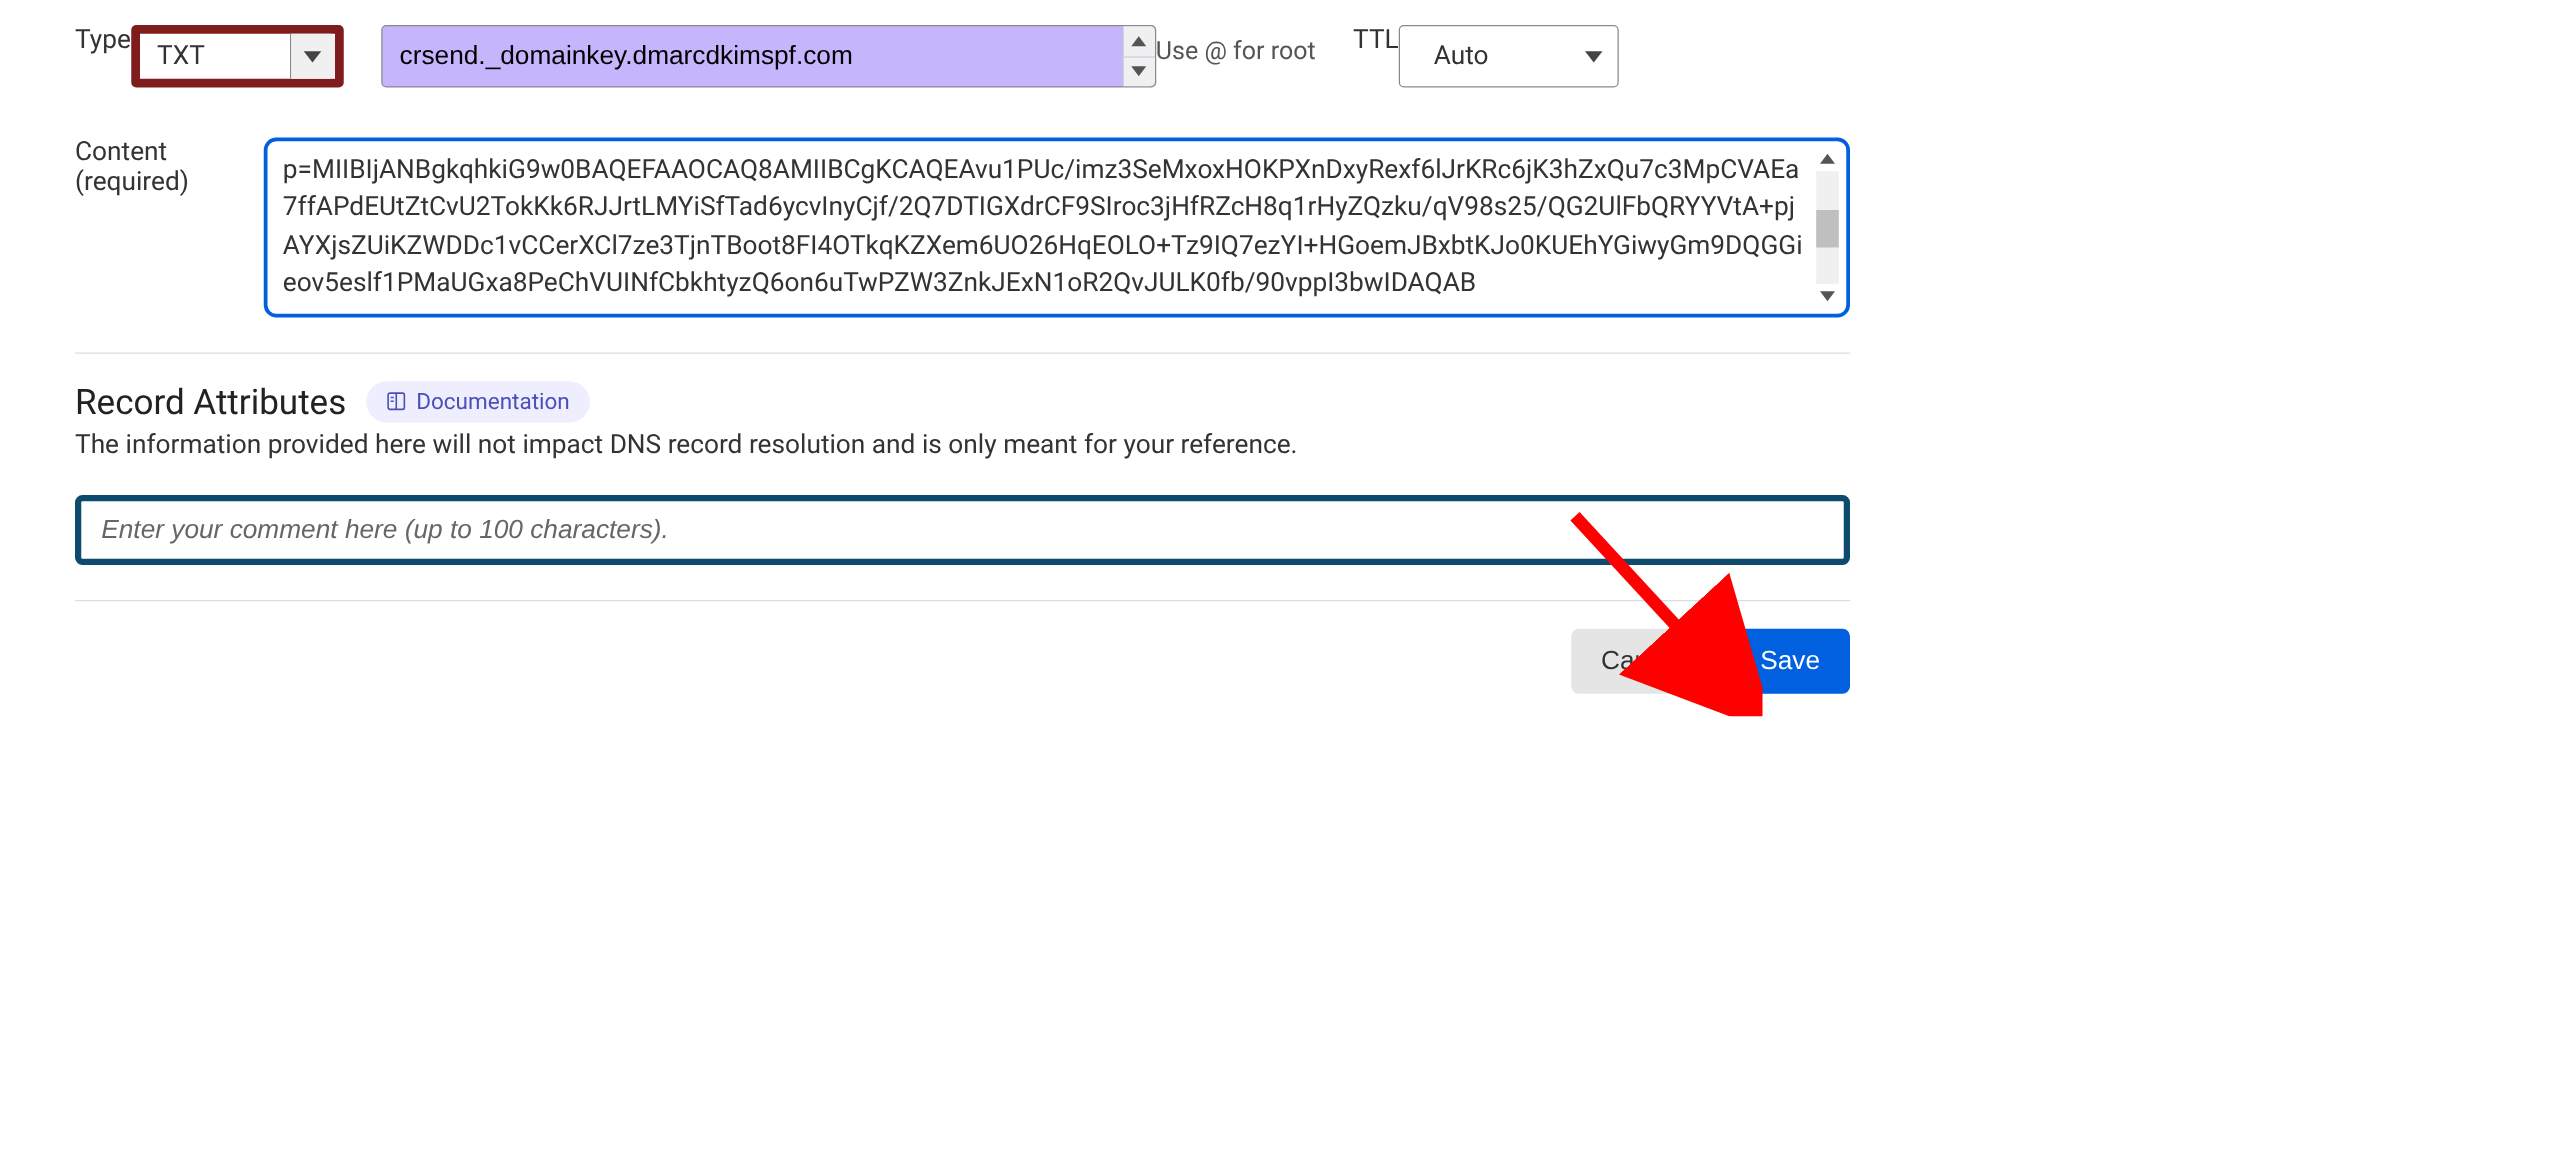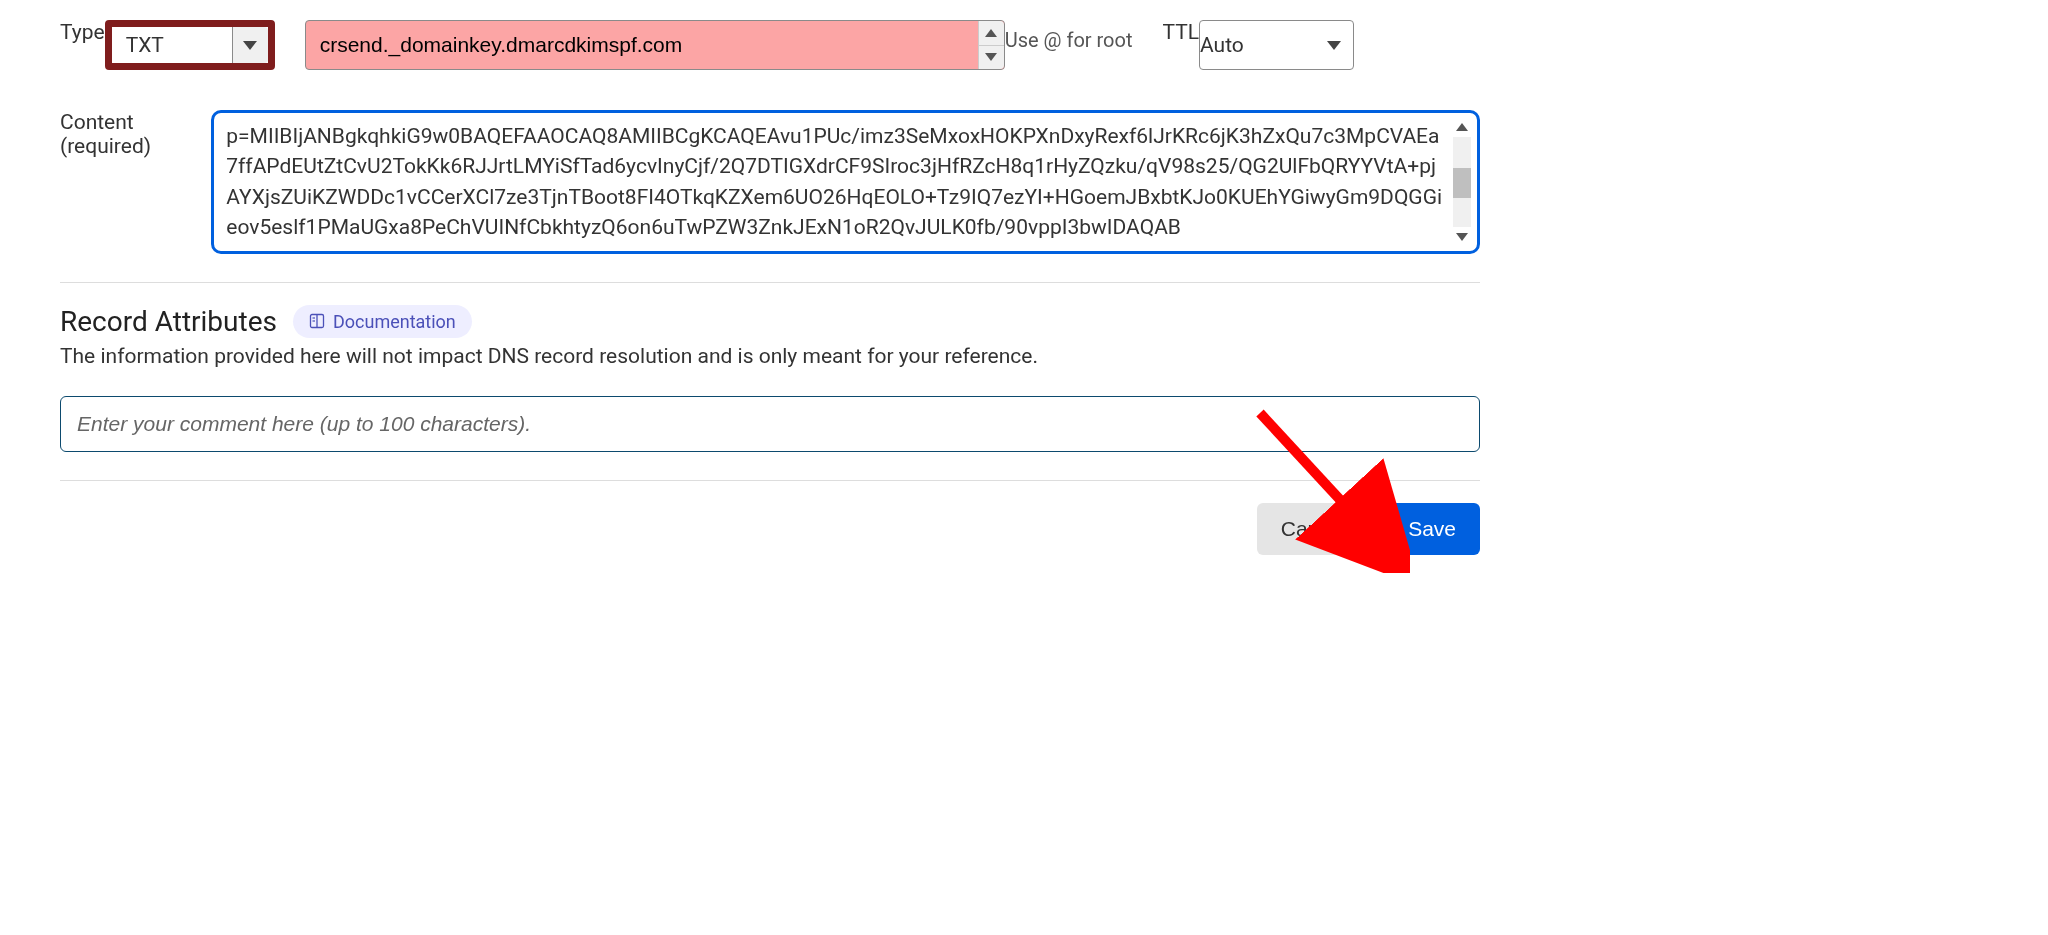--- a/index.html
+++ b/index.html
@@ -56,22 +56,22 @@
     border-bottom-right-radius: 4px;
   }
   .type-group .select-value { width: 120px; }
 
   .name-input-wrap {
     position: relative;
     display: flex;
     border: 1px solid #8a8a8a;
     border-radius: 4px;
     height: 50px;
-    background: #fca5a5;
-    width: 700px;
+    background: #c4b5fd;
+    width: 620px;
   }
   .name-input {
     flex: 1;
     border: none;
     outline: none;
     padding: 0 14px;
     font-size: 21px;
     background: transparent;
   }
   .spinner {
@@ -90,22 +90,22 @@
   .spinner .up { border-bottom: 1px solid #ccc; border-top-right-radius: 4px; }
   .spinner .down { border-bottom-right-radius: 4px; }
 
   .ttl-wrap {
     display: flex;
     align-items: center;
     justify-content: space-between;
     border: 1px solid #8a8a8a;
     border-radius: 4px;
     height: 50px;
-    width: 155px;
-    padding: 0 12px 0 0;
+    width: 176px;
+    padding: 0 12px 0 27px;
     background: #fff;
   }
   .ttl-wrap .val { font-size: 21px; color: #333; }
 
   .content-box {
     width: 100%;
     border: 3px solid #0060df;
     border-radius: 10px;
     padding: 8px 30px 8px 12px;
     font-size: 21px;
@@ -172,21 +172,21 @@
     font-size: 18px;
   }
   .attr-desc {
     font-size: 21px;
     color: #333;
     margin: 6px 0 28px 0;
   }
 
   .comment-input {
     width: 100%;
-    border: 1px solid #0c4a6e;
+    border: 5px solid #0c4a6e;
     border-radius: 6px;
     height: 56px;
     padding: 0 16px;
     font-size: 21px;
     font-style: italic;
     color: #333;
     outline: none;
   }
   .comment-input::placeholder { color: #666; font-style: italic; }
 

